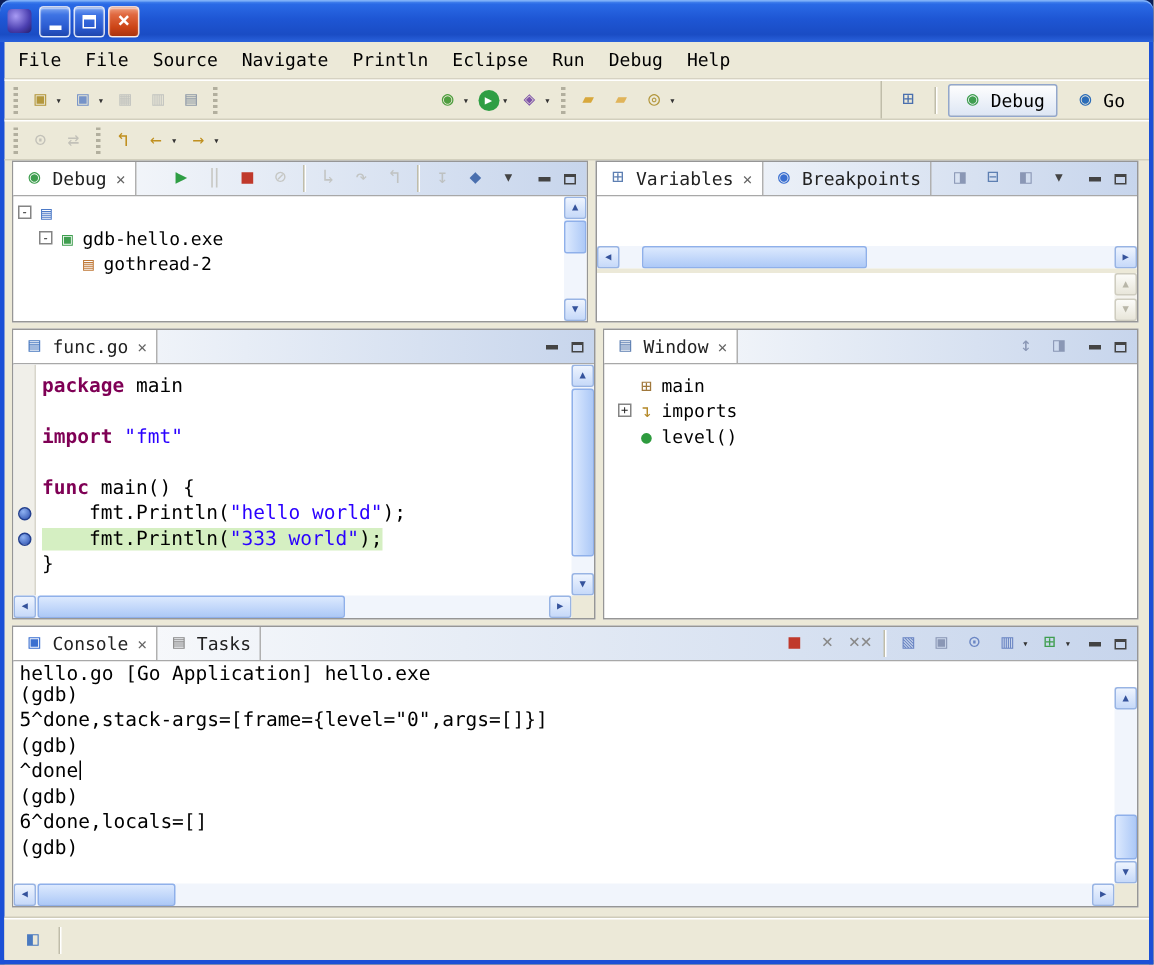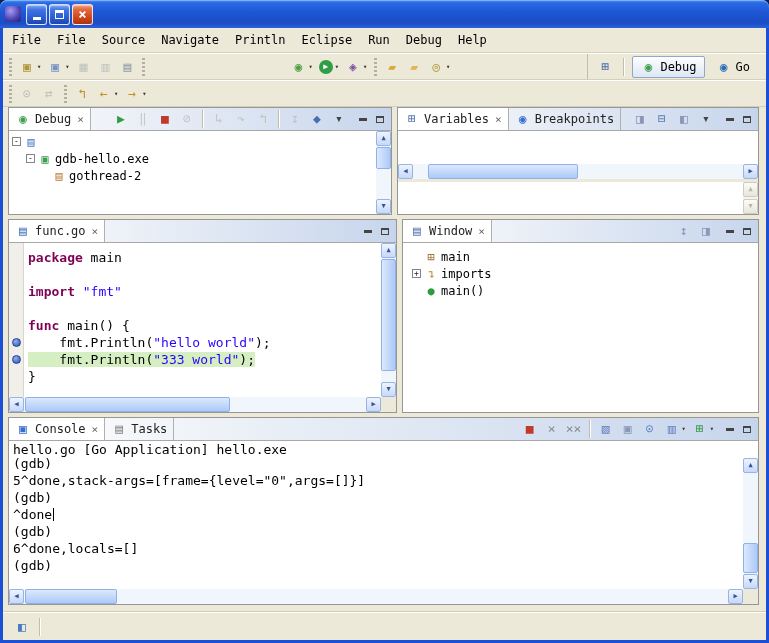--- a/index.html
+++ b/index.html
@@ -408,21 +408,21 @@
               <span class="tlabel">main</span>
             </div>
             <div class="trow" style="padding-left: 3px;">
               <span class="exp">+</span>
               <span class="ticon" style="color: rgb(181, 138, 42);">↴</span>
               <span class="tlabel">imports</span>
             </div>
             <div class="trow" style="padding-left: 3px;">
               <span class="expsp"></span>
               <span class="ticon" style="color: rgb(46, 155, 62);">●</span>
-              <span class="tlabel">main()</span>
+              <span class="tlabel">level()</span>
             </div>
           </div>
       </div>
     </div>
 
     <div class="view" style="left:5px;top:310px;width:751px;height:188px">
       <div class="vhead">
         <div class="vtab sel">
           <span><span class="ic" style="color: rgb(58, 111, 208);">▣</span></span>
           <span>Console</span>

